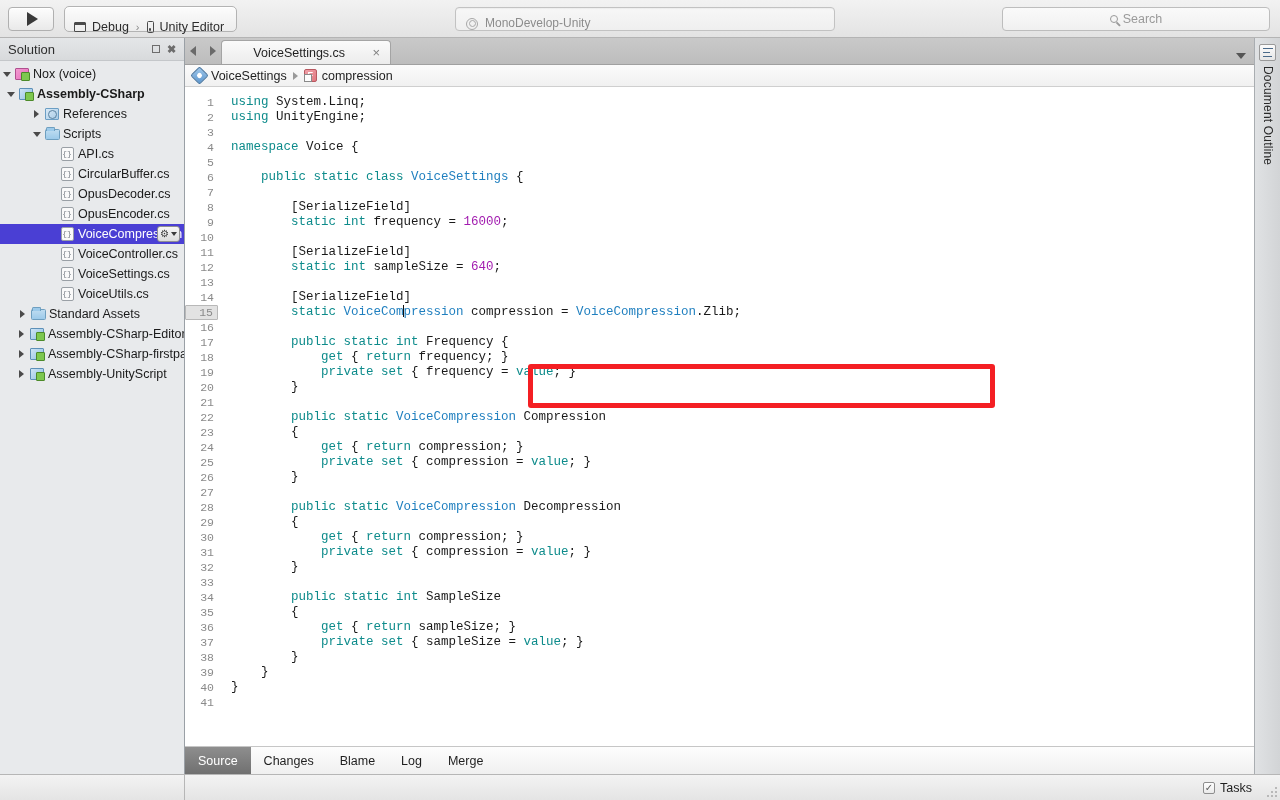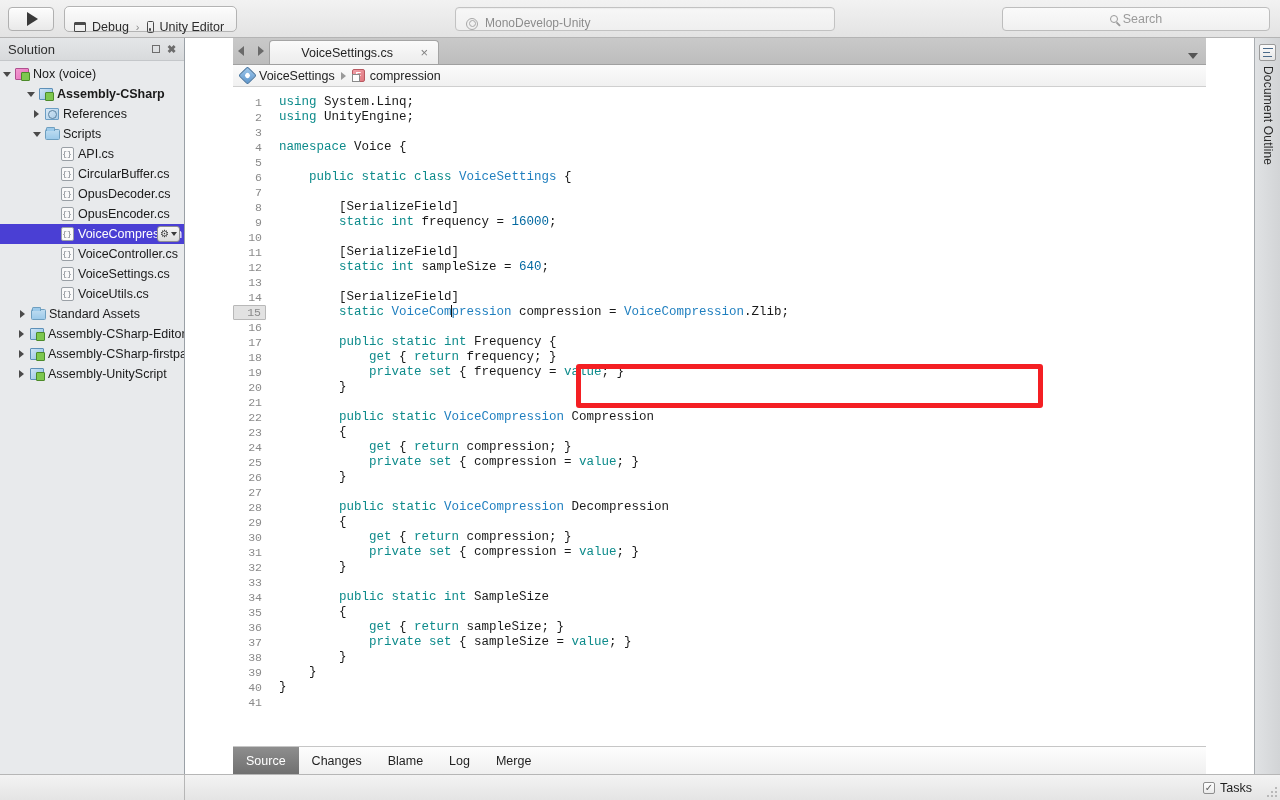--- a/index.html
+++ b/index.html
@@ -75,21 +75,21 @@
   .search-glass {
     width:8px;height:8px;border:1.5px solid #9a9a9a;border-radius:50%;position:relative;
   }
   .search-glass::after{
     content:"";position:absolute;right:-4px;bottom:-3px;width:4.5px;height:1.5px;
     background:#9a9a9a;transform:rotate(45deg);
   }
   .search-text { font-size:12.5px; color:#9a9a9a; }
 
   
-  .body-row { flex:1; display:flex; min-height:0;gap:48px; }
+  .body-row { flex:1; display:flex; min-height:0; }
 
   
   .sidebar {
     width:185px; flex:0 0 185px;
     background:#e8eaec;
     border-right:1px solid #9aa0a6;
     display:flex; flex-direction:column;
   }
   .sb-head {
     height:23px; flex:0 0 23px;
@@ -219,21 +219,21 @@
   }
   .gl { height:15px; line-height:15px; padding-right:4px; }
   .gl.cur { background:#e2e2e2; border:1px solid #b8b8b8; height:15px; line-height:13px; border-radius:1px; }
   .code {
     flex:1; padding-top:8px; padding-left:13px;
     font-family:"Liberation Mono","DejaVu Sans Mono",monospace;
     font-size:12.5px; white-space:pre; position:relative;
   }
   .cl { height:15px; line-height:15px; }
   .kw { color:#0d8b8b; }
-  .num { color:#0369a1; }
+  .num { color:#a21caf; }
   .ty { color:#1f7fbf; }
   .pl { color:#1a1a1a; }
   .caret {
     display:inline-block; width:0; border-left:1.3px solid #111;
     height:12px; vertical-align:-2px; margin:0 -0.6px;
   }
   .redbox {
     position:absolute; left:343px; top:277px; width:467px; height:44px;
     border:5px solid #f41f23; border-radius:3px; pointer-events:none; z-index:5;
   }
@@ -339,21 +339,21 @@
       <div class="tree" id="tree">
           <div class="node" style="padding-left: 0px;">
             <span class="tw">
               <span class="tw-d"></span>
             </span>
             <span class="n-ico">
               <span class="ic-sln"></span>
             </span>
             <span class="n-label">Nox (voice)</span>
           </div>
-          <div class="node" style="padding-left: 24px;">
+          <div class="node" style="padding-left: 4px;">
             <span class="tw">
               <span class="tw-d"></span>
             </span>
             <span class="n-ico">
               <span class="ic-proj"></span>
             </span>
             <span class="n-label bold">Assembly-CSharp</span>
           </div>
           <div class="node" style="padding-left: 30px;">
             <span class="tw">

